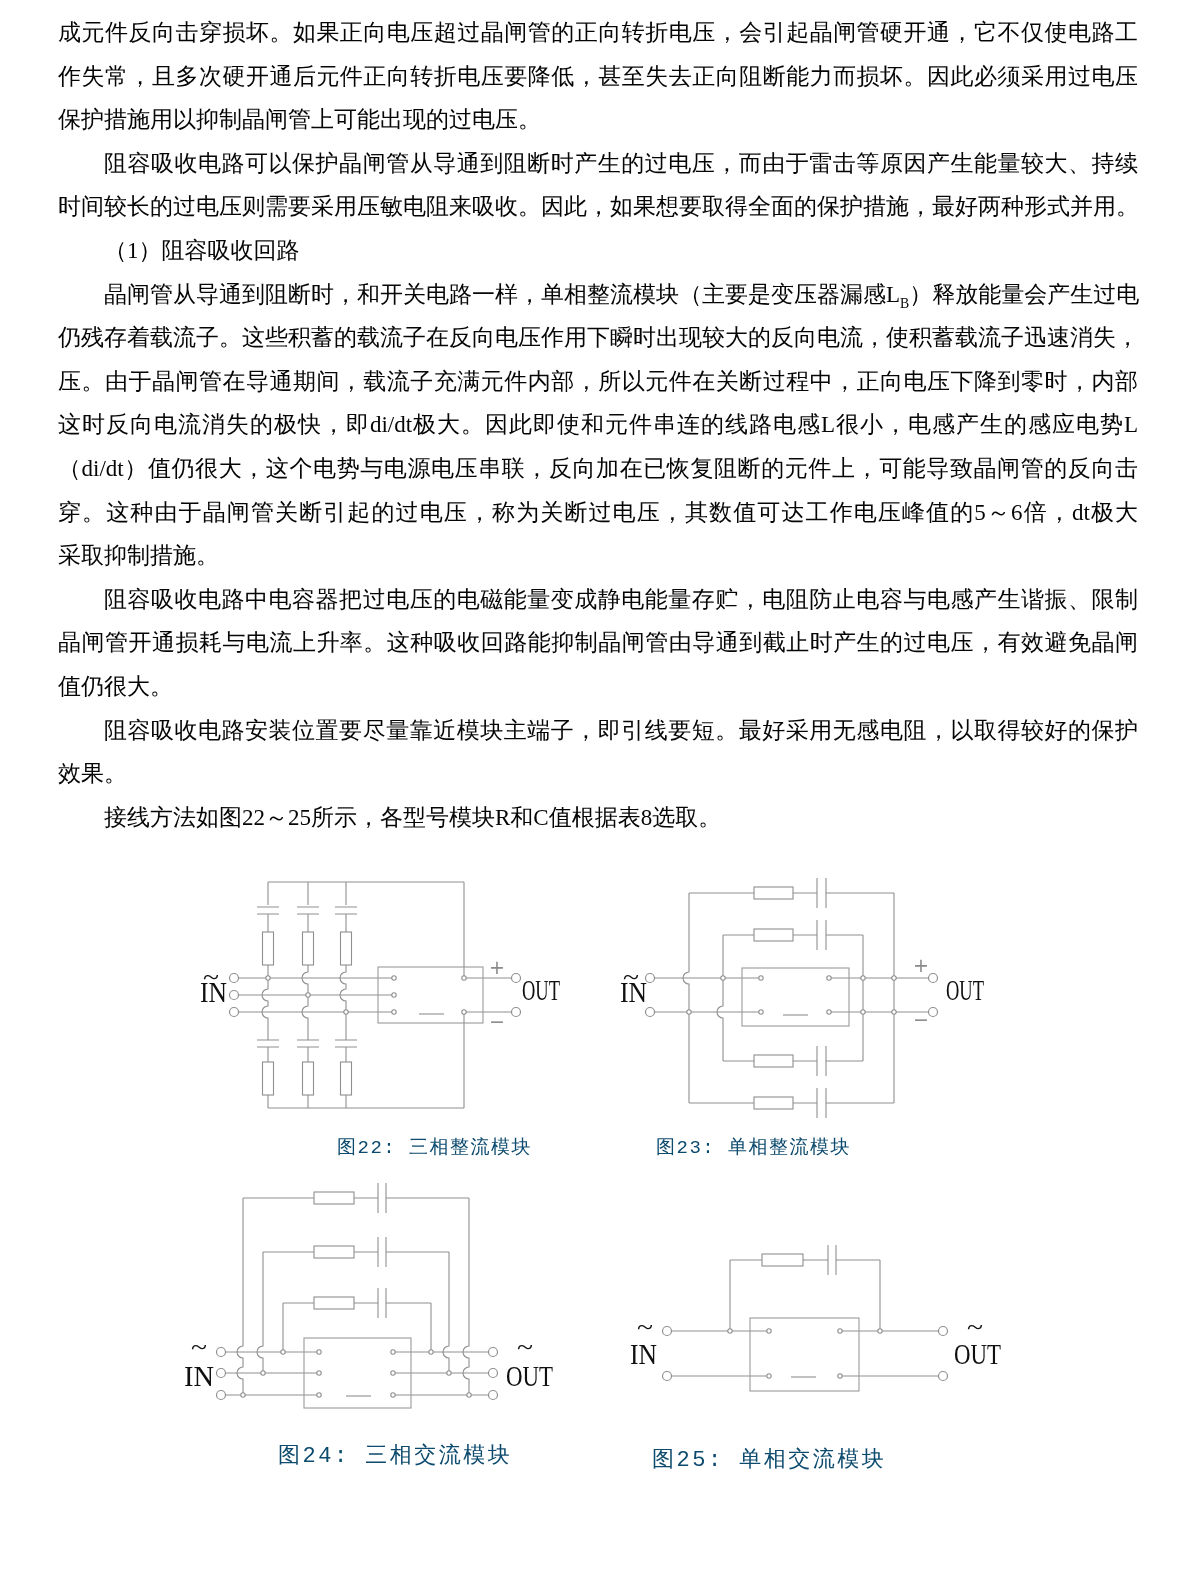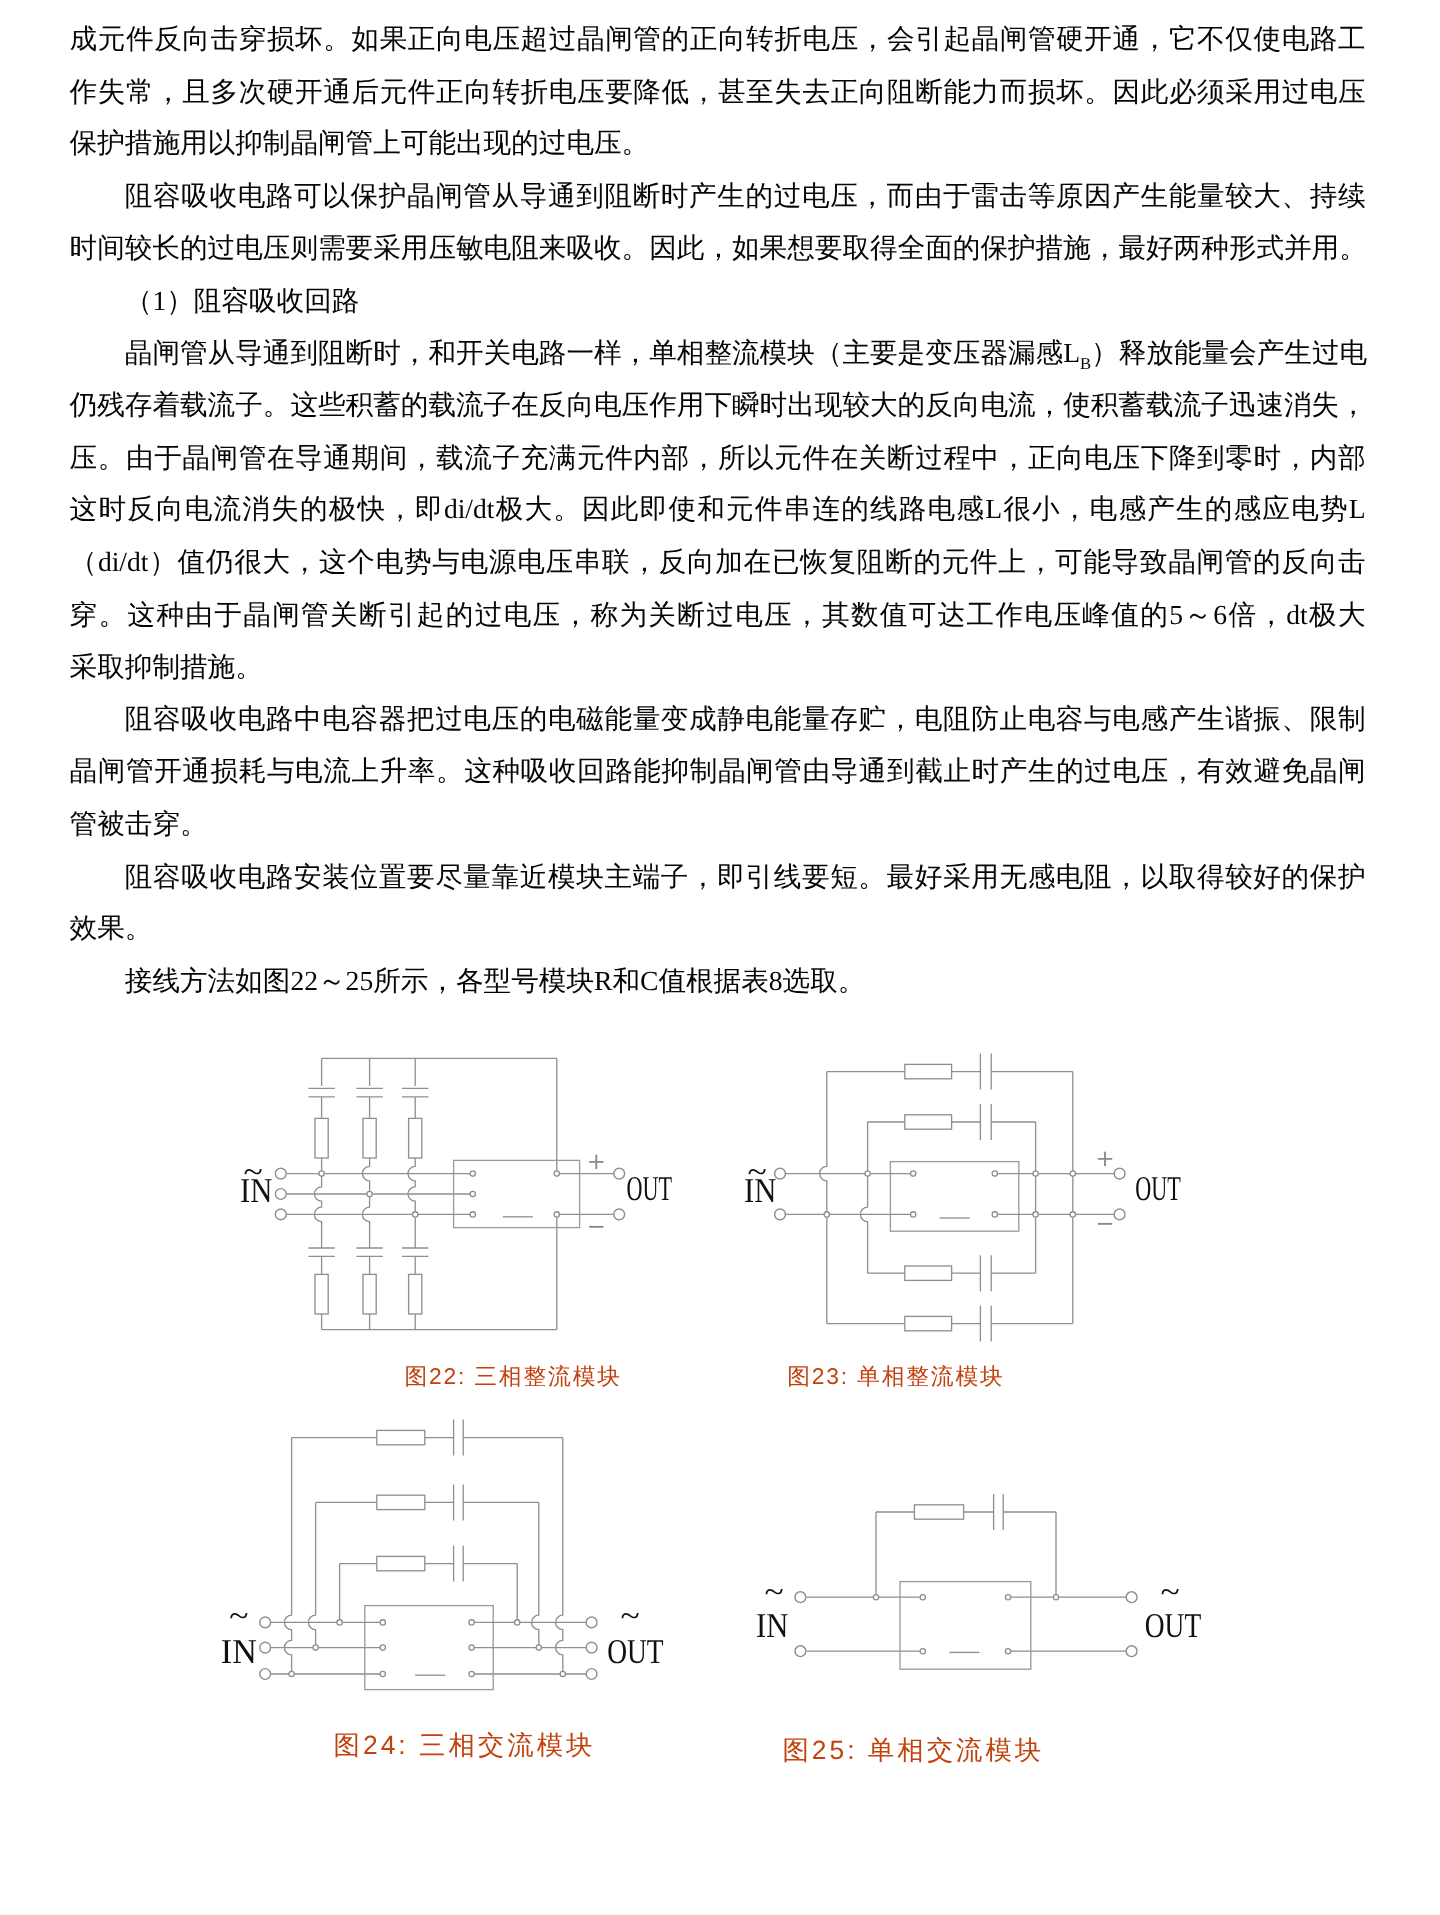--- a/index.html
+++ b/index.html
@@ -11,22 +11,22 @@
   }
   .doc {
     position:absolute; left:22px; top:11px; width:1080px;
     font-size:23px; line-height:43.6px; color:#050505;
   }
   .doc .line { white-space:nowrap; height:43.6px; }
   .doc .line.just { text-align:justify; text-align-last:justify; }
   .doc .line.indent { padding-left:46px; }
   .doc sub { font-size:60%; line-height:0; }
   .caption {
-    position:absolute; color:#c2410c; white-space:nowrap;
-    font-family:Liberation Sans, sans-serif;
+    position:absolute; color:#0c4a6e; white-space:nowrap;
+    font-family:Liberation Mono, monospace;
   }
   .cap-sm { font-size:19px; letter-spacing:1.5px; }
   .cap-lg { font-size:22px; letter-spacing:2.5px; }
   svg.circuit { position:absolute; overflow:visible; }
   .wire { stroke:#8f8f8f; stroke-width:1.1; fill:none; }
   .comp { stroke:#8f8f8f; stroke-width:1.1; fill:#ffffff; }
   .modbox { stroke:#9a9a9a; stroke-width:1.1; fill:none; }
   .dot { stroke:#8f8f8f; stroke-width:1.1; fill:#ffffff; }
   .term { stroke:#8f8f8f; stroke-width:1.2; fill:#ffffff; }
   .iolabel { fill:#101010; font-family:"Liberation Serif","DejaVu Serif",serif; font-size:29px; }
@@ -47,21 +47,21 @@
       <div class="line indent">（1）阻容吸收回路</div>
       <div class="line indent just"><span>晶闸管从导通到阻断时，和开关电路一样，单相整流模块（主要是变压器漏感L</span><sub>B</sub><span>）释放能量会产生过电</span></div>
       <div class="line just">仍残存着载流子。这些积蓄的载流子在反向电压作用下瞬时出现较大的反向电流，使积蓄载流子迅速消失，</div>
       <div class="line just">压。由于晶闸管在导通期间，载流子充满元件内部，所以元件在关断过程中，正向电压下降到零时，内部</div>
       <div class="line just">这时反向电流消失的极快，即di/dt极大。因此即使和元件串连的线路电感L很小，电感产生的感应电势L</div>
       <div class="line just">（di/dt）值仍很大，这个电势与电源电压串联，反向加在已恢复阻断的元件上，可能导致晶闸管的反向击</div>
       <div class="line just">穿。这种由于晶闸管关断引起的过电压，称为关断过电压，其数值可达工作电压峰值的5～6倍，dt极大</div>
       <div class="line">采取抑制措施。</div>
       <div class="line indent just">阻容吸收电路中电容器把过电压的电磁能量变成静电能量存贮，电阻防止电容与电感产生谐振、限制</div>
       <div class="line just">晶闸管开通损耗与电流上升率。这种吸收回路能抑制晶闸管由导通到截止时产生的过电压，有效避免晶闸</div>
-      <div class="line">管被击穿。</div>
+      <div class="line">值仍很大。</div>
       <div class="line indent just">阻容吸收电路安装位置要尽量靠近模块主端子，即引线要短。最好采用无感电阻，以取得较好的保护</div>
       <div class="line">效果。</div>
       <div class="line indent">接线方法如图22～25所示，各型号模块R和C值根据表8选取。</div>
     </div>
 
   <svg class="circuit" style="left:140px; top:855px;" width="420" height="280" viewBox="0 0 420 280">
     <g>
       <path class="wire" d="M63,123 H218 M63,140 H218 M63,157 H218"></path>
       <path class="wire" d="M92,27 H288 M288,27 V123"></path>
       <path class="wire" d="M92,253 H288 M288,157 V253"></path>

